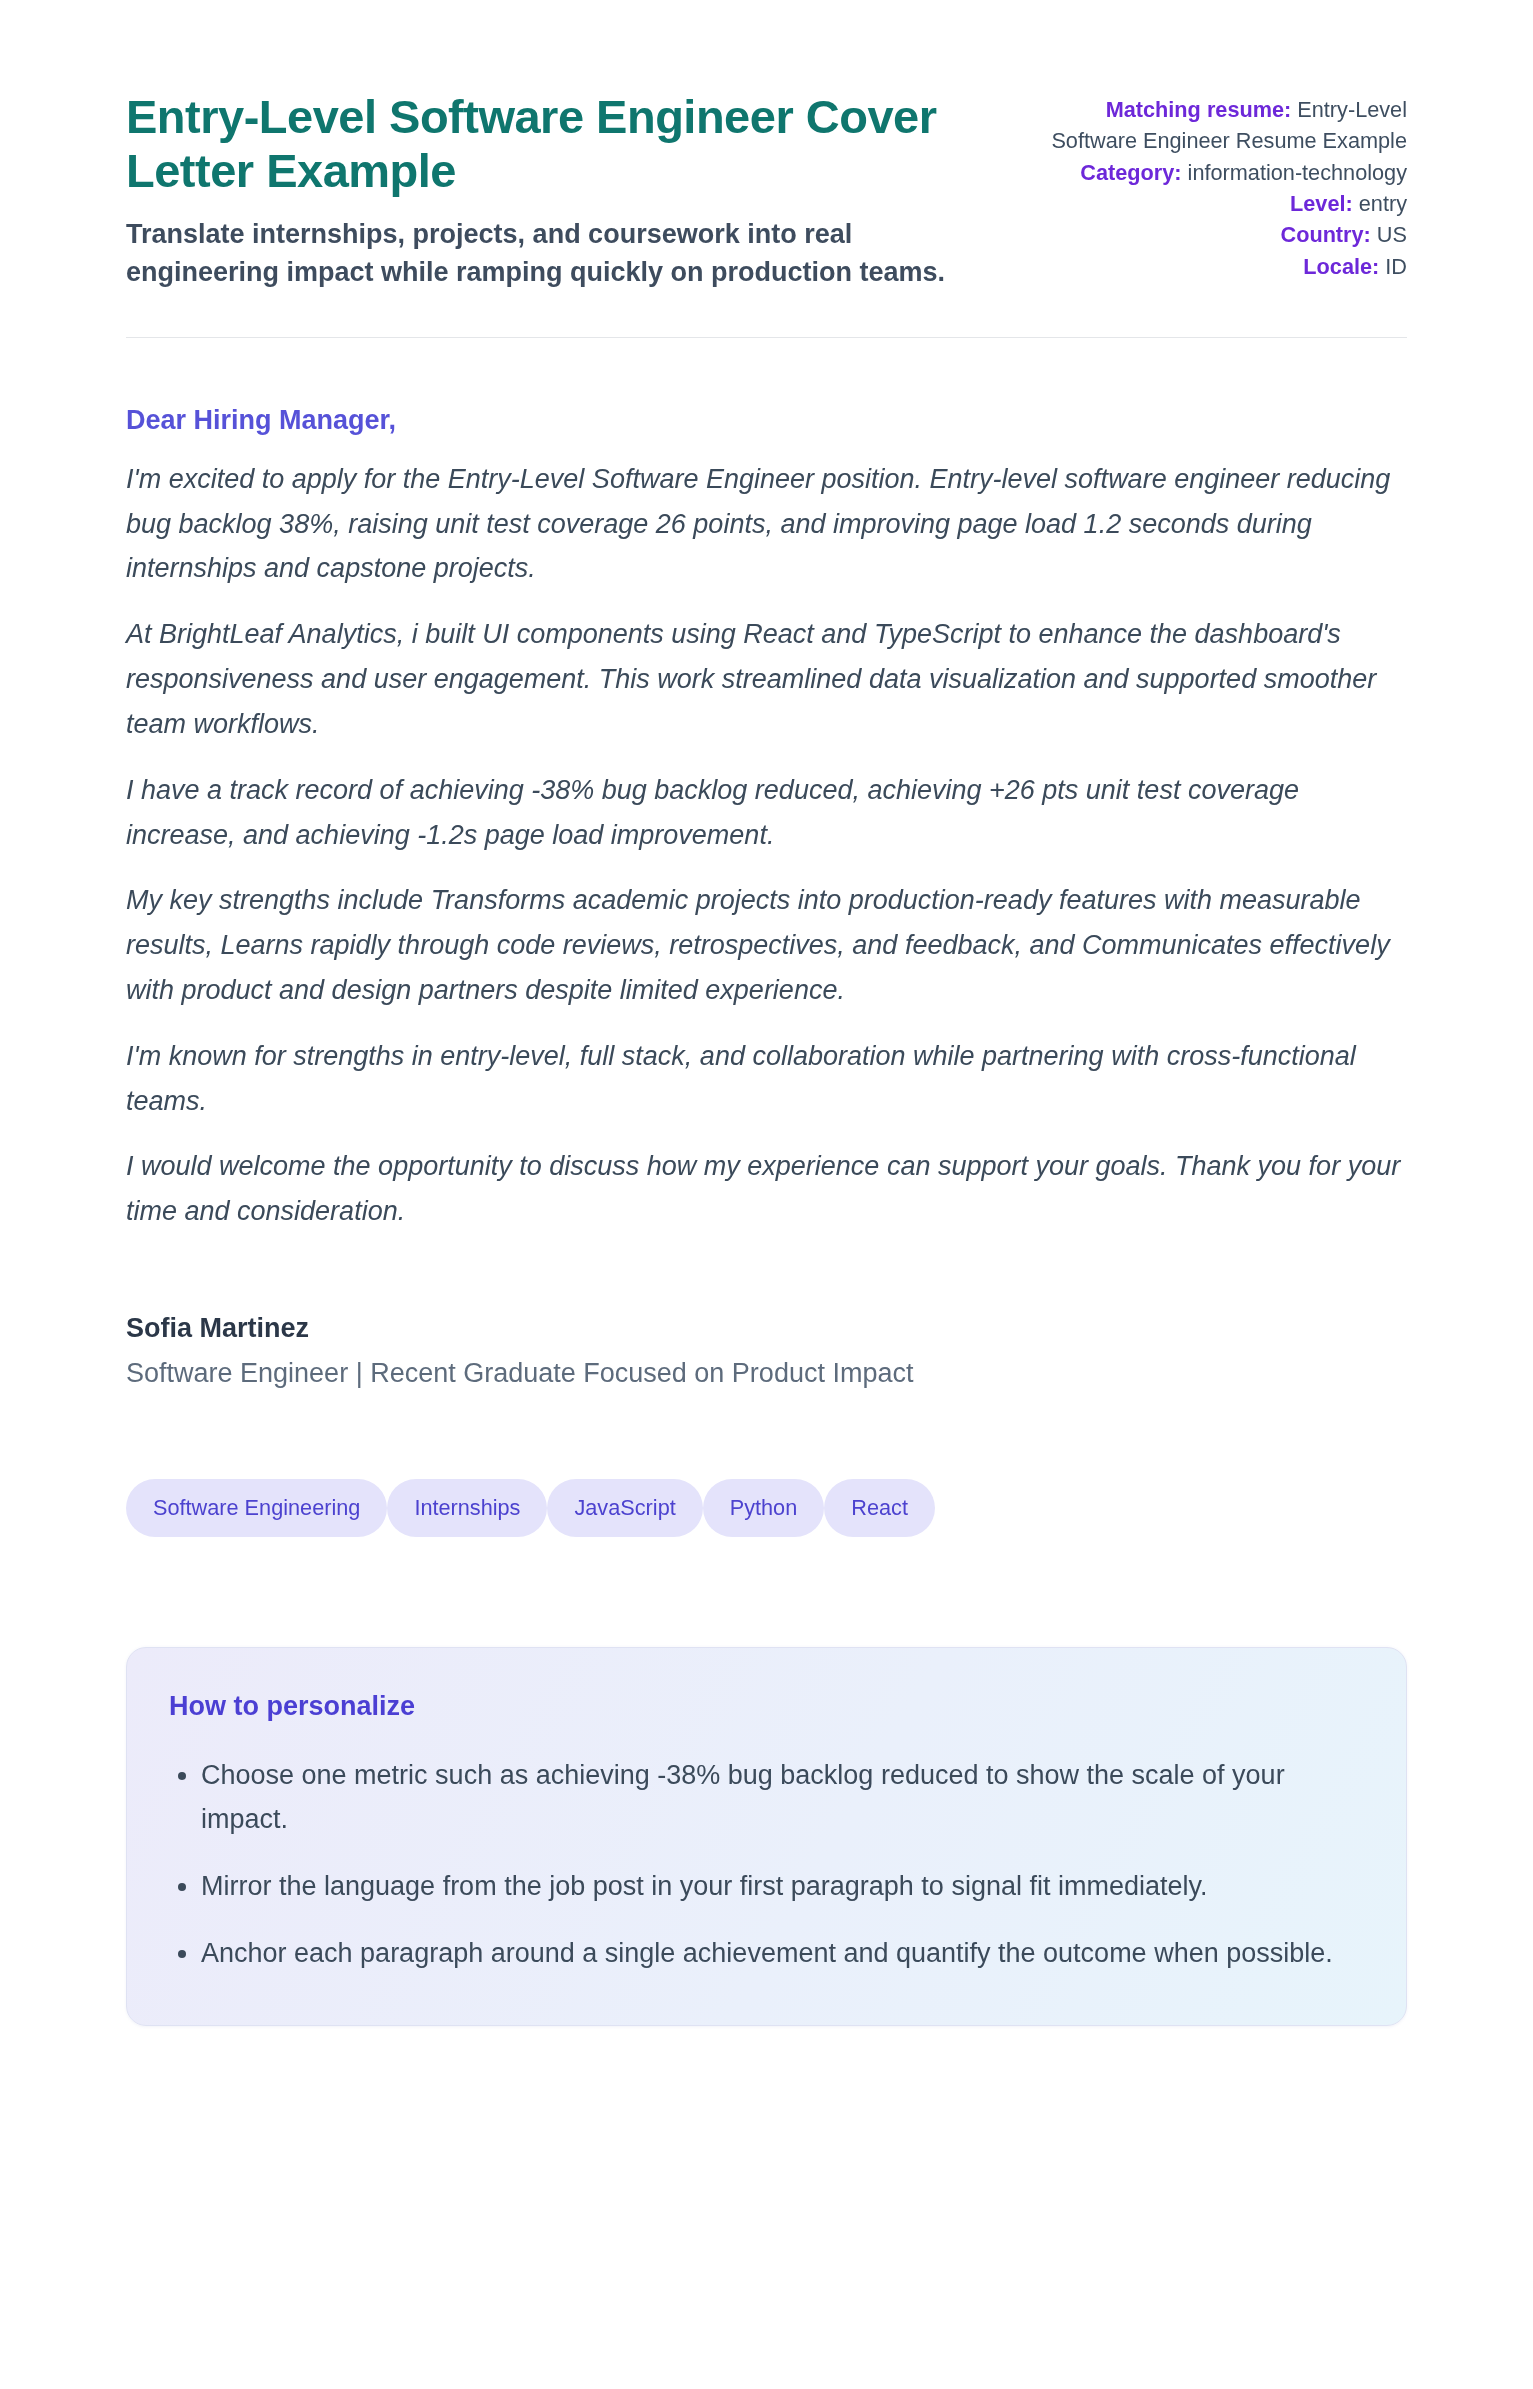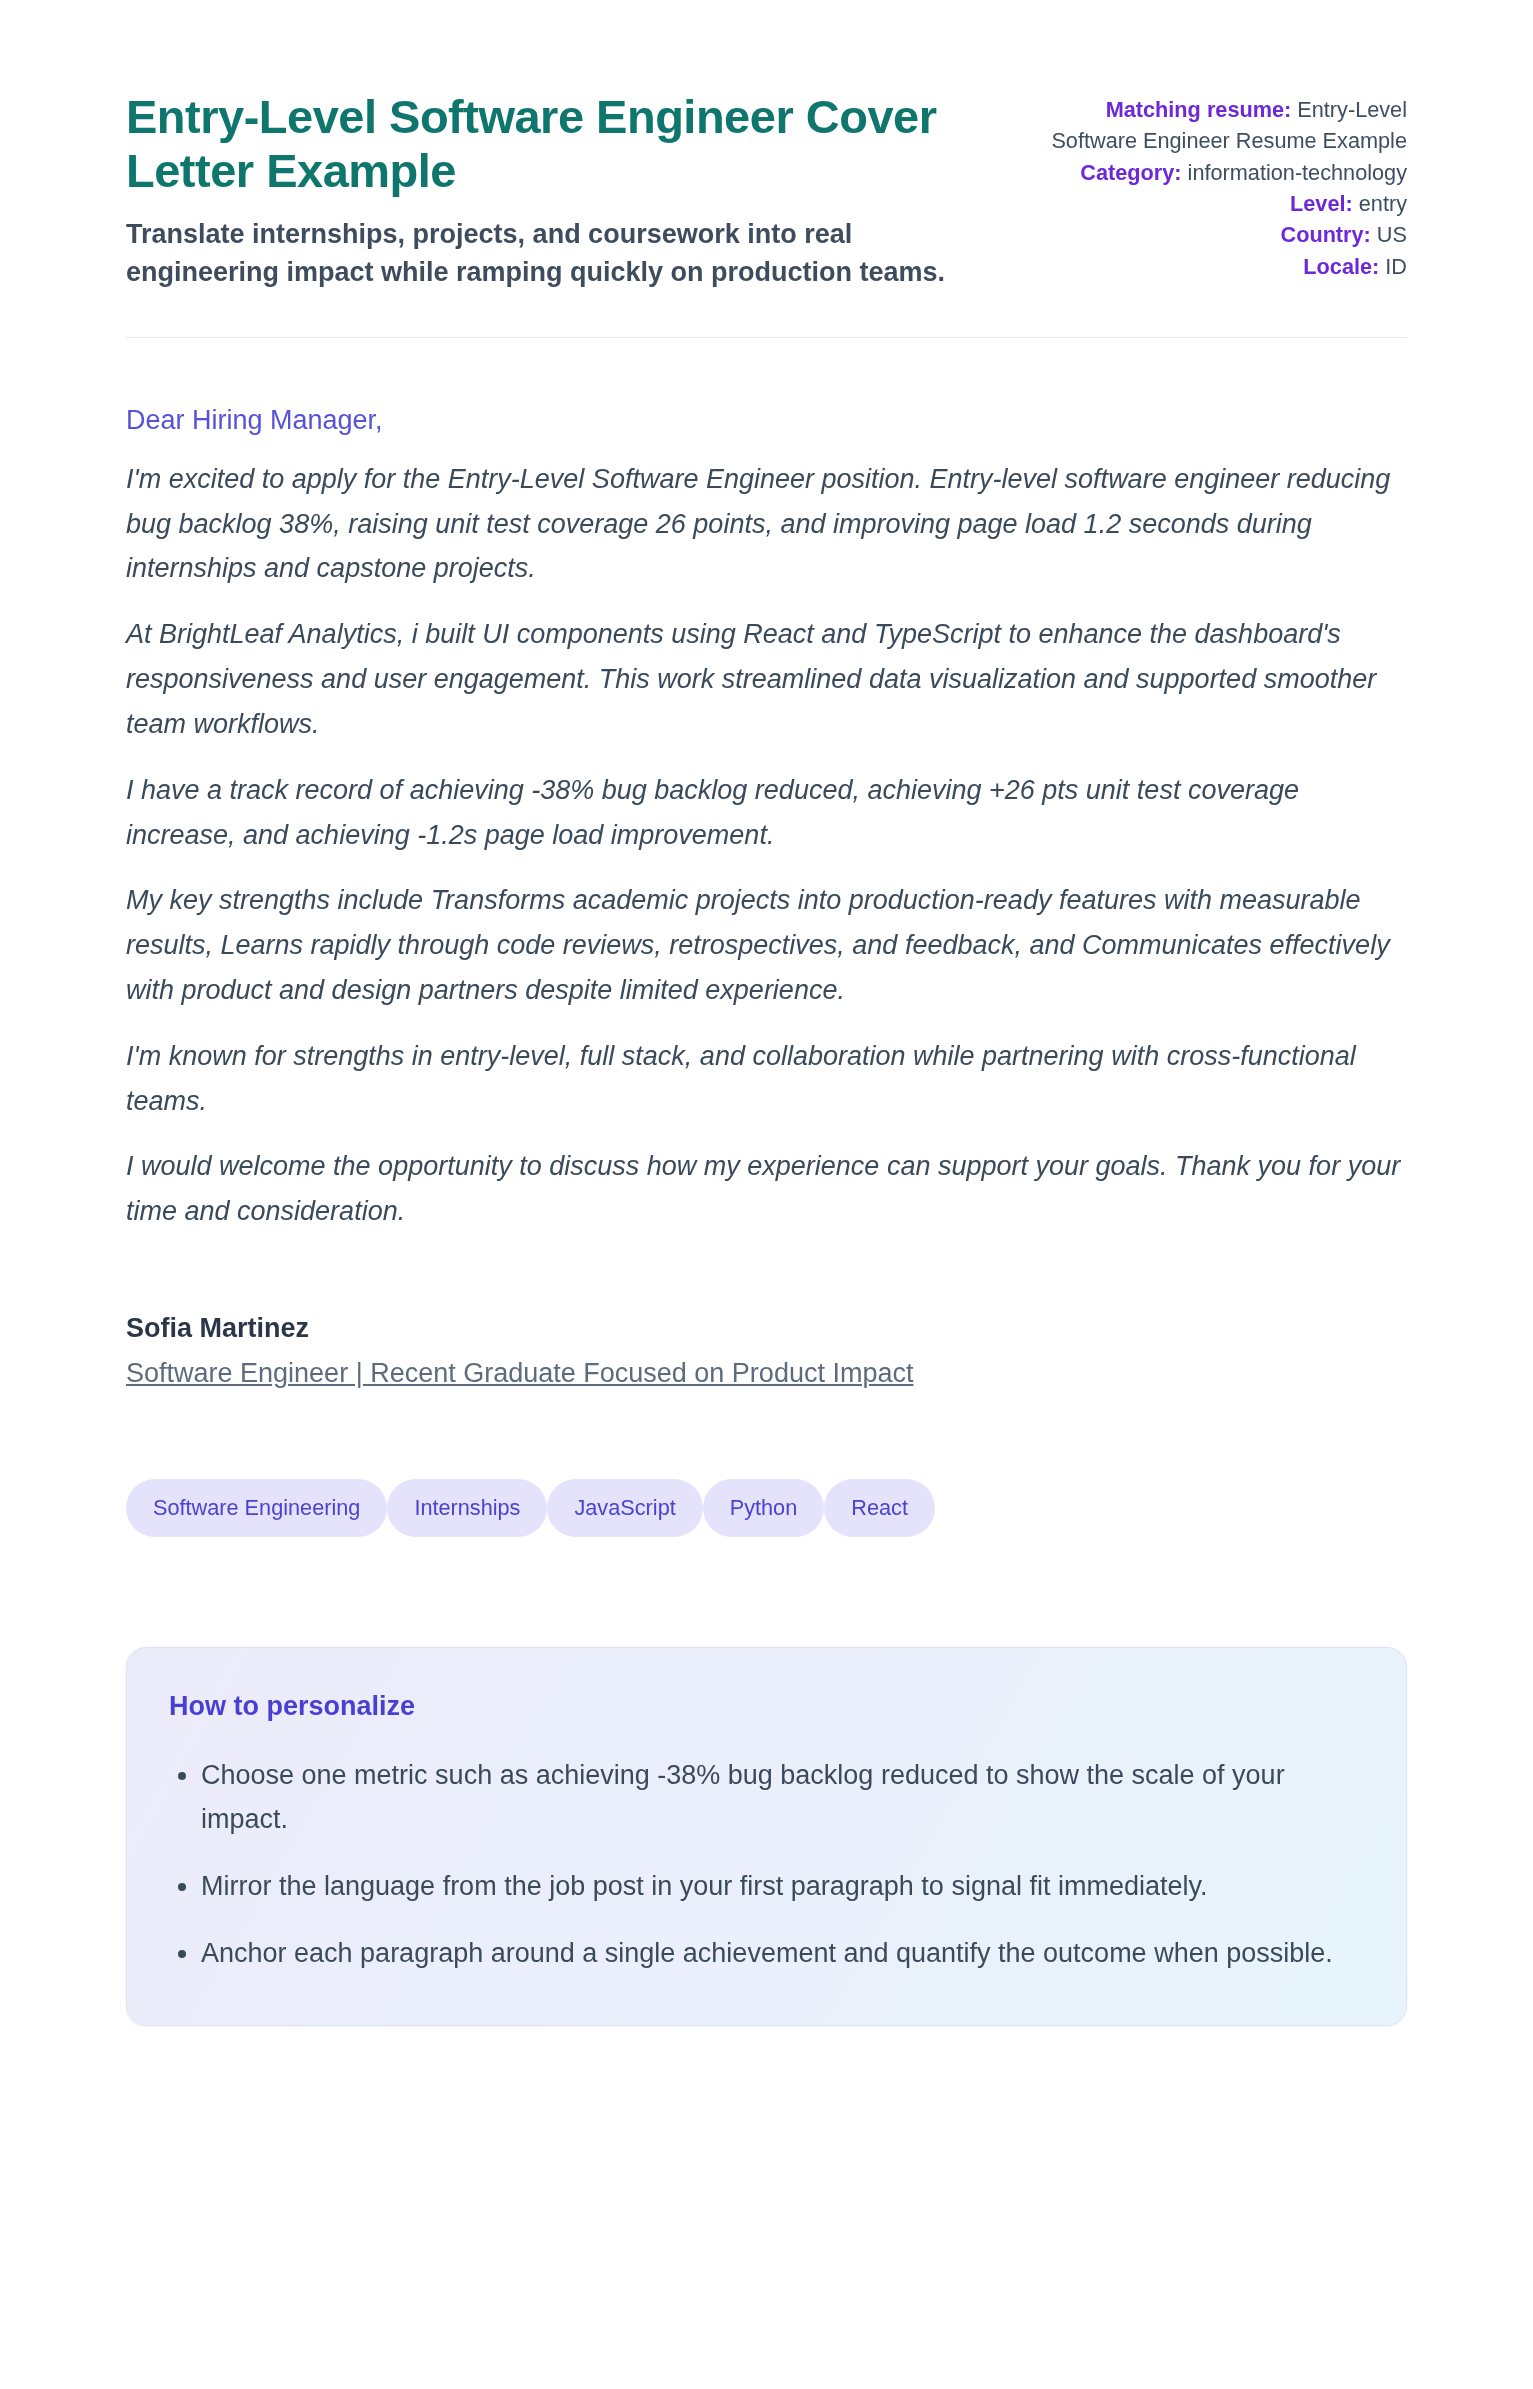--- a/index.html
+++ b/index.html
@@ -53,41 +53,40 @@
   .divider {
     border: none;
     border-top: 1.8px solid #e4e6e9;
     margin-top: 45px;
   }
 
   
   .greeting {
     margin-top: 67px;
     font-size: 27px;
-    font-weight: 400;
+    font-weight: 700;
     color: #5652d8;
   }
   .letter p.body-par {
     font-size: 27px;
     line-height: 1.66;
     color: #3b4a5a;
     margin-top: 21px;
     font-style: italic;
   }
   .signature { margin-top: 79px; }
   .signature-name {
     font-size: 27px;
     font-weight: 700;
     color: #2b3748;
   }
   .signature-title {
     margin-top: 14.4px;
     font-size: 27px;
     color: #5d6b7c;
-    text-decoration: underline;
   }
 
   
   .tags {
     margin-top: 90px;
     display: flex;
     flex-wrap: wrap;
   }
   .pill {
     display: inline-block;

